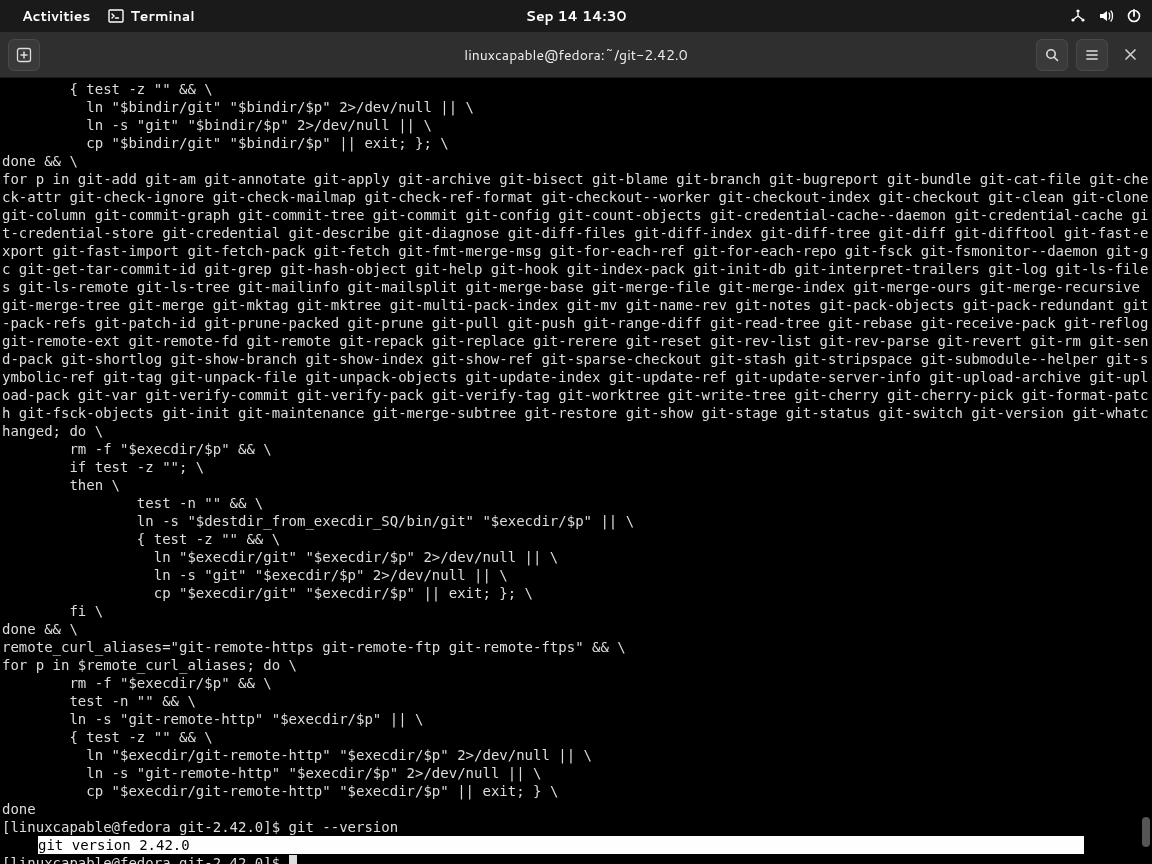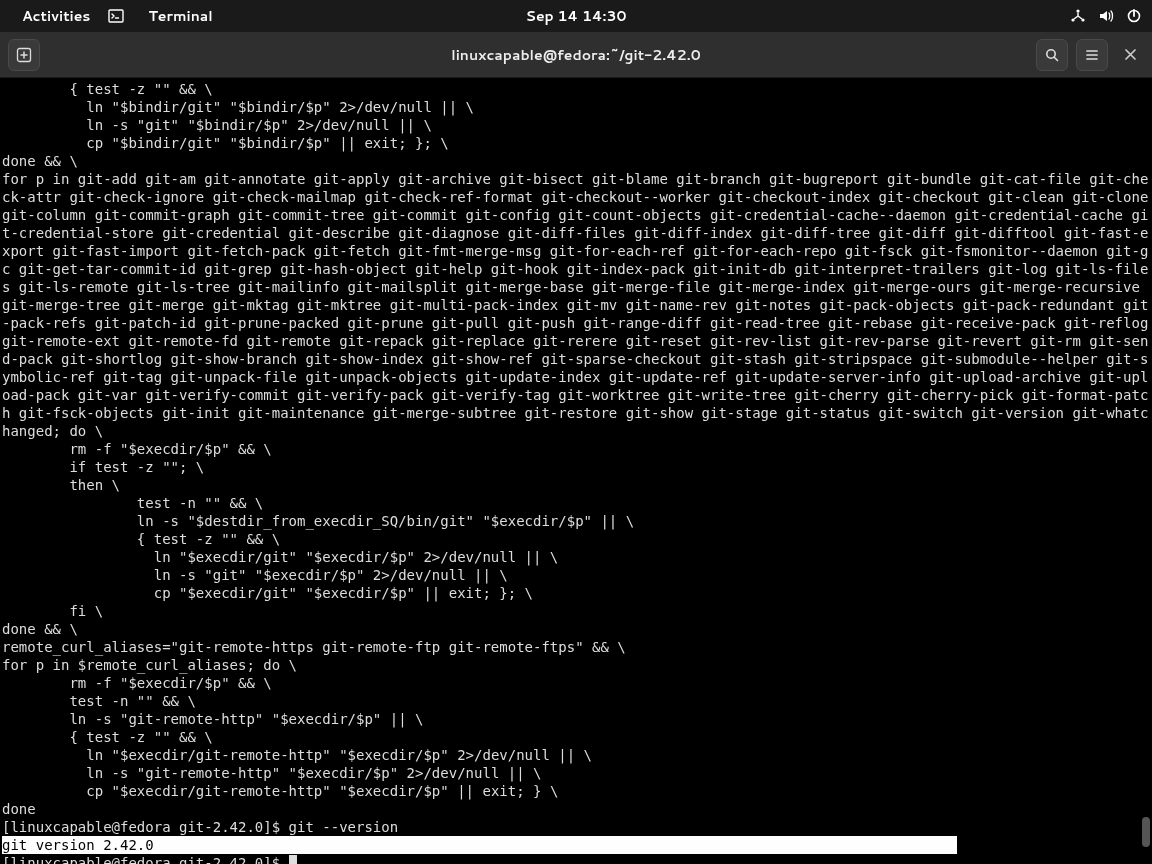--- a/index.html
+++ b/index.html
@@ -34,21 +34,21 @@
   .topbar-right {
     position: absolute;
     right: 10px;
     display: flex;
     align-items: center;
     gap: 12px;
   }
   .app-item {
     display: flex;
     align-items: center;
-    gap: 24px;
+    gap: 6px;
     justify-content: center;
   }
   .icon { display: inline-flex; align-items: center; }
   .window {
     position: absolute;
     left: 0;
     top: 32px;
     width: 1152px;
     height: 832px;
     background: #000;
@@ -71,21 +71,21 @@
     background: #3a3a3a;
     display: flex;
     align-items: center;
     justify-content: center;
     border: 1px solid #4a4a4a;
   }
   .hb-title {
     position: absolute;
     left: 50%;
     transform: translateX(-50%);
-    font-weight: 700;
+    font-weight: 400;
     font-size: 14px;
     color: #eee;
   }
   .hb-right {
     margin-left: auto;
     display: flex;
     align-items: center;
     gap: 8px;
   }
   .hb-close {
@@ -109,21 +109,22 @@
     line-height: 18px;
     color: #ddd;
     white-space: pre-wrap;
     word-break: break-all;
     padding: 2px 2px 2px 2px;
   }
   .hl-version {
     background: #fefefe;
     color: #000;
     display: inline-block;
-    width: 955px;
+    width: 1046px;
+    margin-left: 36px;
   }
   .scrollbar {
     position: absolute;
     right: 2px;
     top: 0;
     width: 10px;
     height: 100%;
   }
   .scrollbar-thumb {
     position: absolute;

